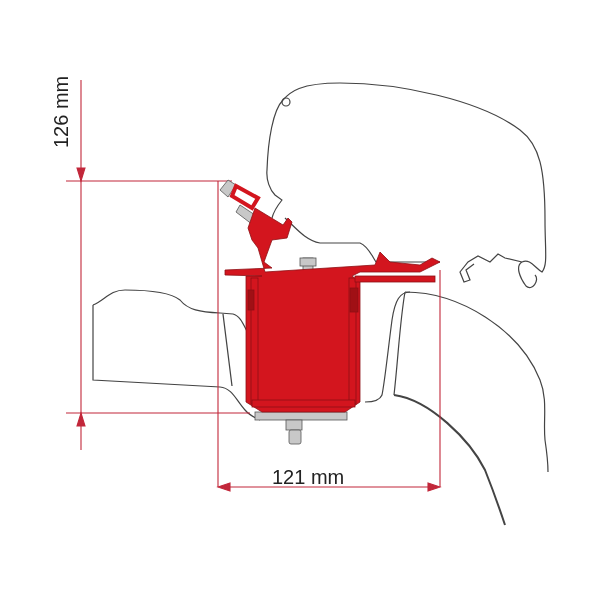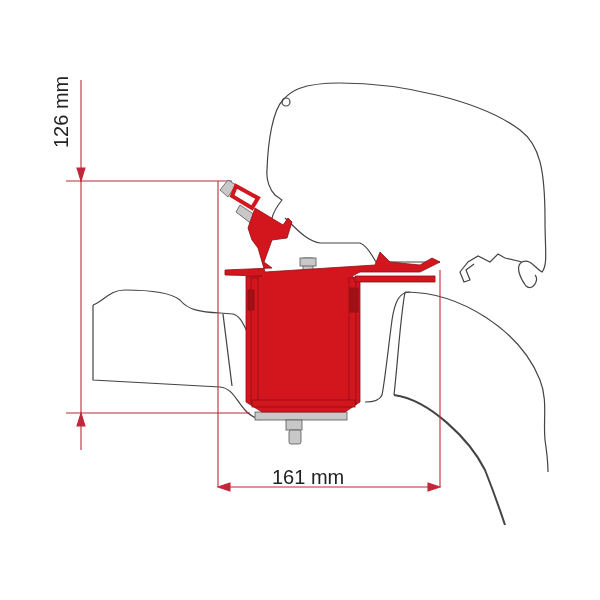--- a/index.html
+++ b/index.html
@@ -63,13 +63,13 @@
     <rect x="251" y="278" width="7" height="126"></rect>
     <rect x="349" y="278" width="7" height="126"></rect>
     <rect x="252" y="400" width="103" height="7"></rect>
     <rect x="355" y="276" width="80" height="6"></rect>
     <rect x="350" y="288" width="8" height="24" fill="#a01015"></rect>
     <rect x="248" y="290" width="6" height="20" fill="#a01015"></rect>
   </g>
 </svg>
 
 <div class="dim-label dim-v">126 mm</div>
-<div class="dim-label dim-h">161 mm</div>
+<div class="dim-label dim-h">121 mm</div>
 
 </body></html>

